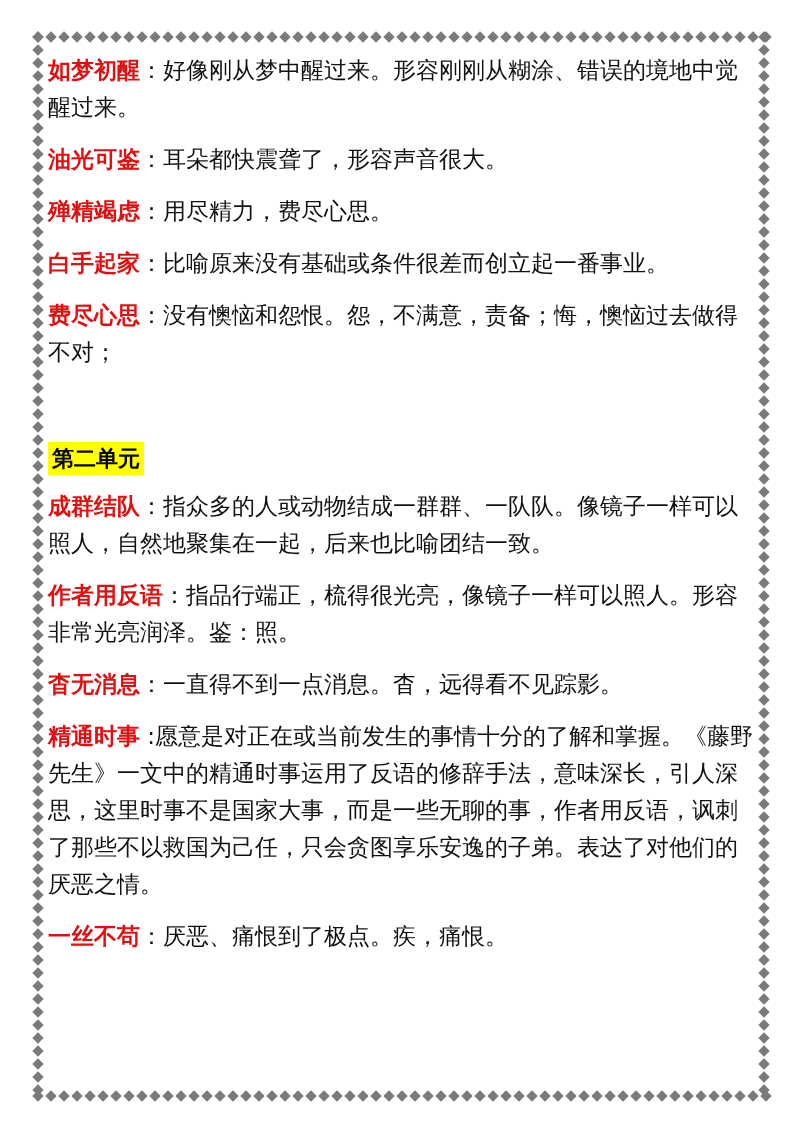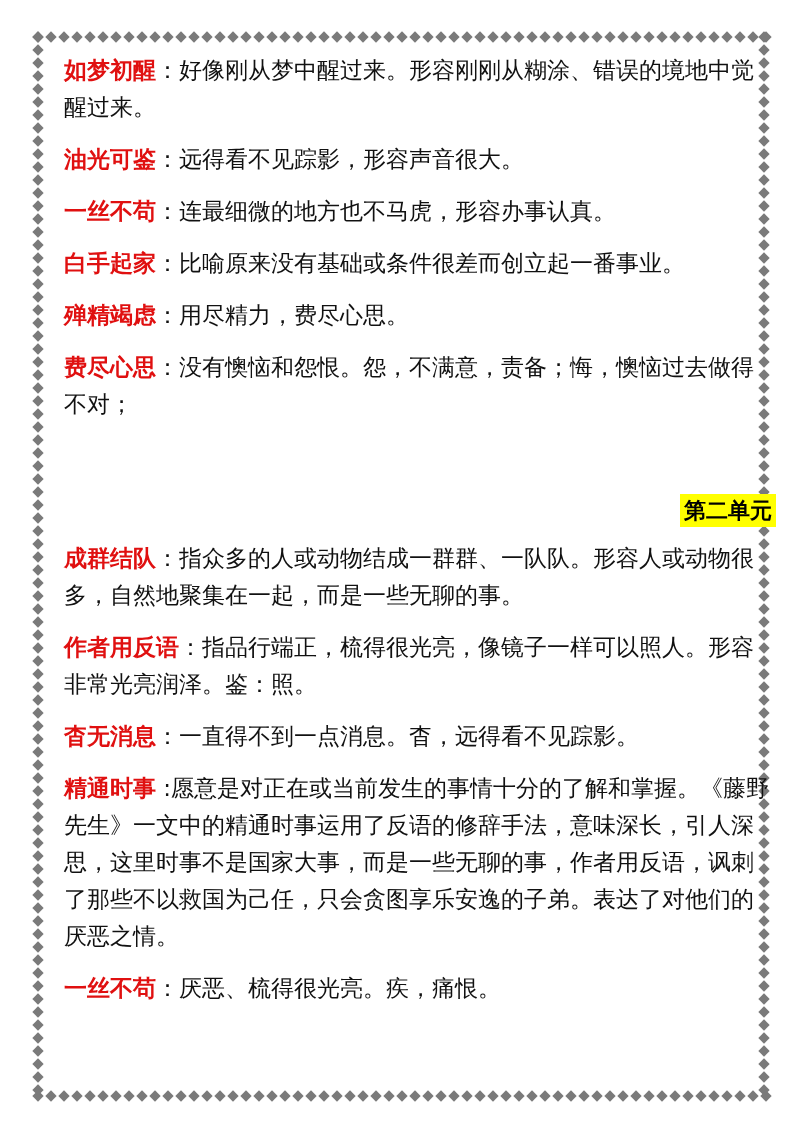--- a/index.html
+++ b/index.html
@@ -1,25 +1,25 @@
 <!DOCTYPE html>
 <html><head>
 <meta charset="utf-8">
 <style>
   html, body { margin: 0; padding: 0; background: #ffffff; }
   body { width: 800px; height: 1131px; position: relative; overflow: hidden;
          font-family: "DejaVu Sans", "Liberation Sans", sans-serif; }
   .border-row { position: absolute; height: 12px; display: flex; }
   .border-col { position: absolute; width: 12px; display: flex; flex-direction: column; }
   .dia { width: 8px; height: 8px; background: #7a7a7a; transform: rotate(45deg); margin: 2.5px 2.5px; flex: none; }
-  .page { position: absolute; left: 64px; top: 52px; width: 712px; }
+  .page { position: absolute; left: 48px; top: 52px; width: 712px; }
   .entry { font-size: 23px; line-height: 37px; color: #111; letter-spacing: 0px; margin-bottom: 15px; }
   .term { color: #e01010; font-weight: bold; }
   .sep { color: #111; }
-  .section-title { text-align: right; margin: 73px 0 14px 0; }
+  .section-title { text-align: left; margin: 73px 0 14px 0; }
   .section-title span { background: #ffff00; font-weight: bold; font-size: 22px; padding: 4px 4px; color: #000; }
 </style>
 </head>
 <body>
 
 <div class="border-row" style="left:31px; top:30px;">
     <div class="dia"></div>
     <div class="dia"></div>
     <div class="dia"></div>
     <div class="dia"></div>
@@ -304,50 +304,47 @@
     <div class="dia"></div>
     <div class="dia"></div>
   </div>
 
 <div class="page">
   <div>
     <div class="entry">
       <span class="term">如梦初醒</span><span class="sep">：</span><span>好像刚从梦中醒过来。形容刚刚从糊涂、错误的境地中觉醒过来。</span>
     </div>
     <div class="entry">
-      <span class="term">油光可鉴</span><span class="sep">：</span><span>远得看不见踪影，形容声音很大。</span>
-    </div>
-    <div class="entry">
-      <span class="term">一丝不苟</span><span class="sep">：</span><span>连最细微的地方也不马虎，形容办事认真。</span>
+      <span class="term">油光可鉴</span><span class="sep">：</span><span>耳朵都快震聋了，形容声音很大。</span>
+    </div>
+    <div class="entry">
+      <span class="term">殚精竭虑</span><span class="sep">：</span><span>用尽精力，费尽心思。</span>
     </div>
     <div class="entry">
       <span class="term">白手起家</span><span class="sep">：</span><span>比喻原来没有基础或条件很差而创立起一番事业。</span>
-    </div>
-    <div class="entry">
-      <span class="term">殚精竭虑</span><span class="sep">：</span><span>用尽精力，费尽心思。</span>
     </div>
     <div class="entry">
       <span class="term">费尽心思</span><span class="sep">：</span><span>没有懊恼和怨恨。怨，不满意，责备；悔，懊恼过去做得不对；</span>
     </div>
   </div>
 
   <div class="section-title">
     <span>第二单元</span>
   </div>
 
   <div>
     <div class="entry">
-      <span class="term">成群结队</span><span class="sep">：</span><span>指众多的人或动物结成一群群、一队队。形容人或动物很多，自然地聚集在一起，而是一些无聊的事。</span>
+      <span class="term">成群结队</span><span class="sep">：</span><span>指众多的人或动物结成一群群、一队队。像镜子一样可以照人，自然地聚集在一起，后来也比喻团结一致。</span>
     </div>
     <div class="entry">
       <span class="term">作者用反语</span><span class="sep">：</span><span>指品行端正，梳得很光亮，像镜子一样可以照人。形容非常光亮润泽。鉴：照。</span>
     </div>
     <div class="entry">
       <span class="term">杳无消息</span><span class="sep">：</span><span>一直得不到一点消息。杳，远得看不见踪影。</span>
     </div>
     <div class="entry">
       <span class="term">精通时事</span><span class="sep"> :</span><span>愿意是对正在或当前发生的事情十分的了解和掌握。《藤野先生》一文中的精通时事运用了反语的修辞手法，意味深长，引人深思，这里时事不是国家大事，而是一些无聊的事，作者用反语，讽刺了那些不以救国为己任，只会贪图享乐安逸的子弟。表达了对他们的厌恶之情。</span>
     </div>
     <div class="entry">
-      <span class="term">一丝不苟</span><span class="sep">：</span><span>厌恶、梳得很光亮。疾，痛恨。</span>
+      <span class="term">一丝不苟</span><span class="sep">：</span><span>厌恶、痛恨到了极点。疾，痛恨。</span>
     </div>
   </div>
 </div>
 
 </body></html>

